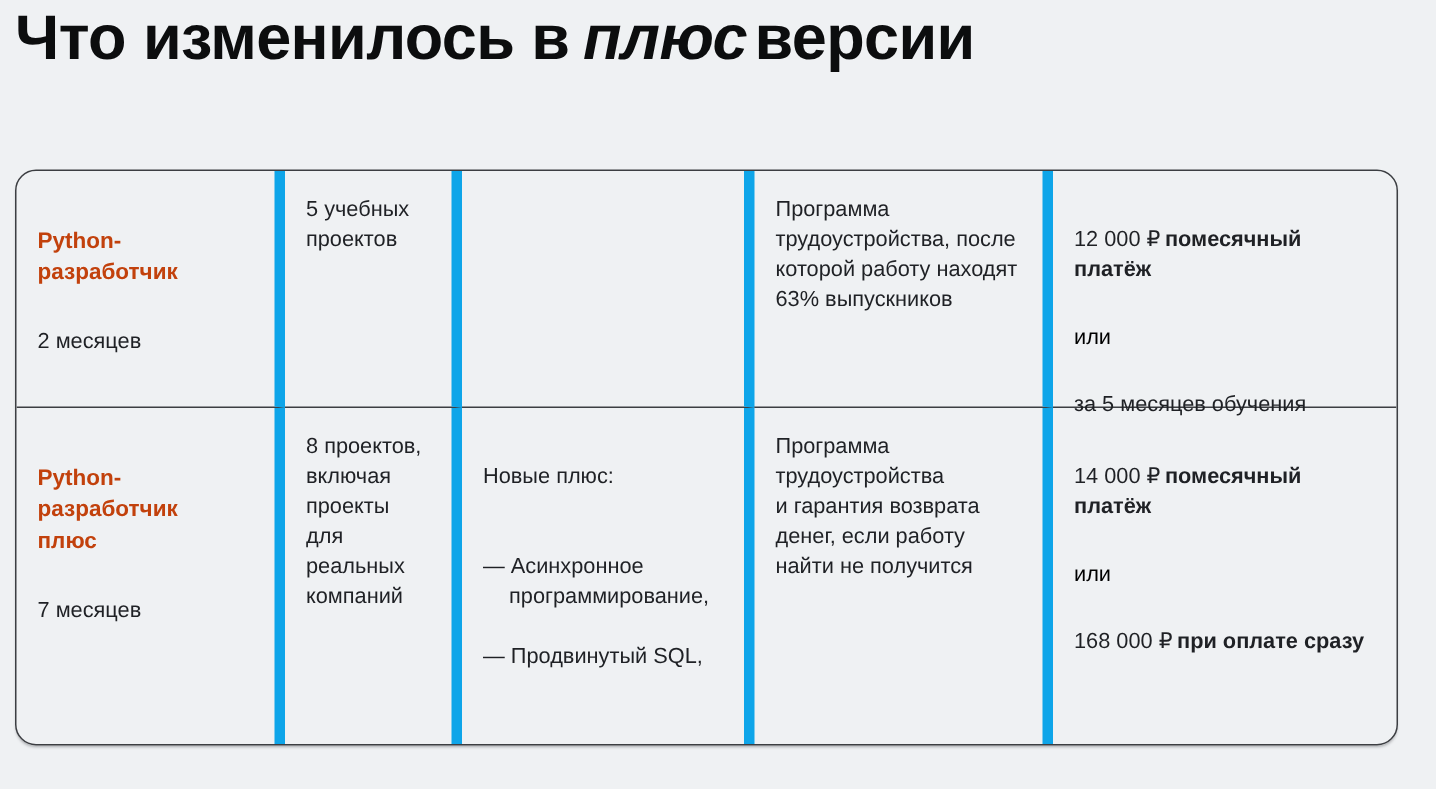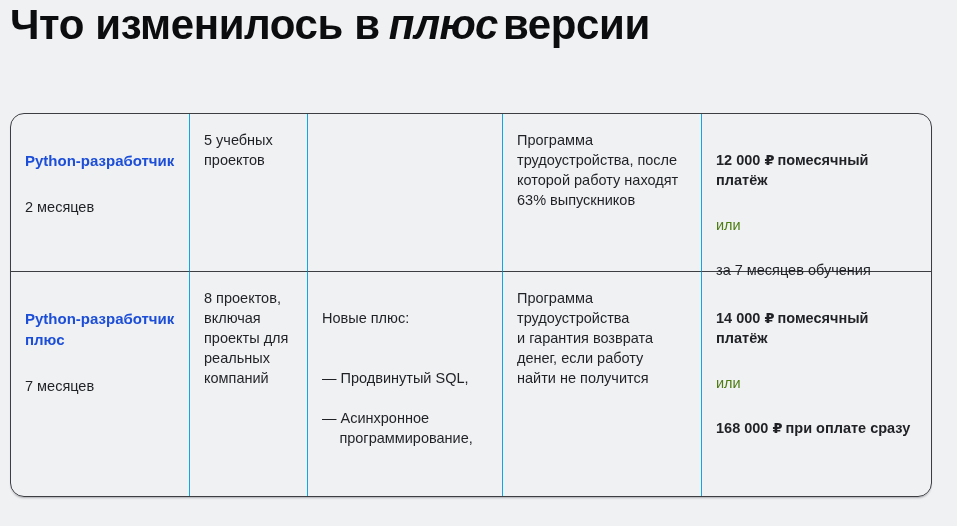--- a/index.html
+++ b/index.html
@@ -41,53 +41,53 @@
     border: 1px solid #3c3e42;
     border-radius: 14px;
     overflow: hidden;
     display: grid;
     grid-template-columns: 179px 118px 195px 199px 1fr;
     grid-template-rows: 158px 1fr;
     box-shadow: 0 2px 2px -1px rgba(40, 44, 50, 0.35);
   }
   .cell {
     box-sizing: border-box;
-    border-right: 1px solid #0ea5e9;
+    border-right: 7px solid #0ea5e9;
     padding: 16px 14px 12px 14px;
     font-size: 14.5px;
     line-height: 20px;
     white-space: pre-line;
     color: #1f2125;
   }
   .cell.last-col { border-right: none; }
   .cell.row-1 { border-bottom: 1px solid #3c3e42; }
   .course-name {
-    color: #1d4ed8;
+    color: #c2410c;
     font-weight: 700;
     font-size: 15px;
     line-height: 21px;
     white-space: pre-line;
   }
   .course-duration {
     margin-top: 6px;
   }
   .topics-list {
     list-style: none;
     margin: 0;
     padding: 0;
   }
   .topics-list li {
     padding-left: 1.2em;
     text-indent: -1.2em;
     white-space: pre-line;
   }
-  .price-line .amount { margin-right: 3px; font-weight: bold; }
+  .price-line .amount { margin-right: 3px; }
   .price-line .plabel { font-weight: 700; }
   .or-sep {
-    color: #4d7c0f;
+    color: #000000;
     margin: 5px 0;
   }
 </style>
 </head>
 <body>
 
 <h1 class="page-title"><span>Что изменилось в</span><span class="it">плюс</span><span>версии</span></h1>
 
 <div class="cmp-table">
 
@@ -98,39 +98,39 @@
   <div class="cell row-1">5 учебных
 проектов</div>
   <div class="cell row-1"></div>
   <div class="cell row-1">Программа
 трудоустройства, после
 которой работу находят
 63% выпускников</div>
   <div class="cell row-1 last-col">
     <div class="price-line"><span class="amount">12&nbsp;000&nbsp;₽</span><span class="plabel">помесячный платёж</span></div>
     <div class="or-sep">или</div>
-    <div>за 7 месяцев обучения</div>
+    <div>за 5 месяцев обучения</div>
   </div>
 
   <div class="cell">
     <div class="course-name">Python-разработчик
 плюс</div>
     <div class="course-duration">7 месяцев</div>
   </div>
   <div class="cell">8 проектов,
 включая
 проекты для
 реальных
 компаний</div>
   <div class="cell">
     <div>Новые плюс:</div>
     <ul class="topics-list">
-      <li>— Продвинутый SQL,</li>
       <li>— Асинхронное
 программирование,</li>
+      <li>— Продвинутый SQL,</li>
       
       
       
     </ul>
   </div>
   <div class="cell">Программа
 трудоустройства
 и гарантия возврата
 денег, если работу
 найти не получится</div>

